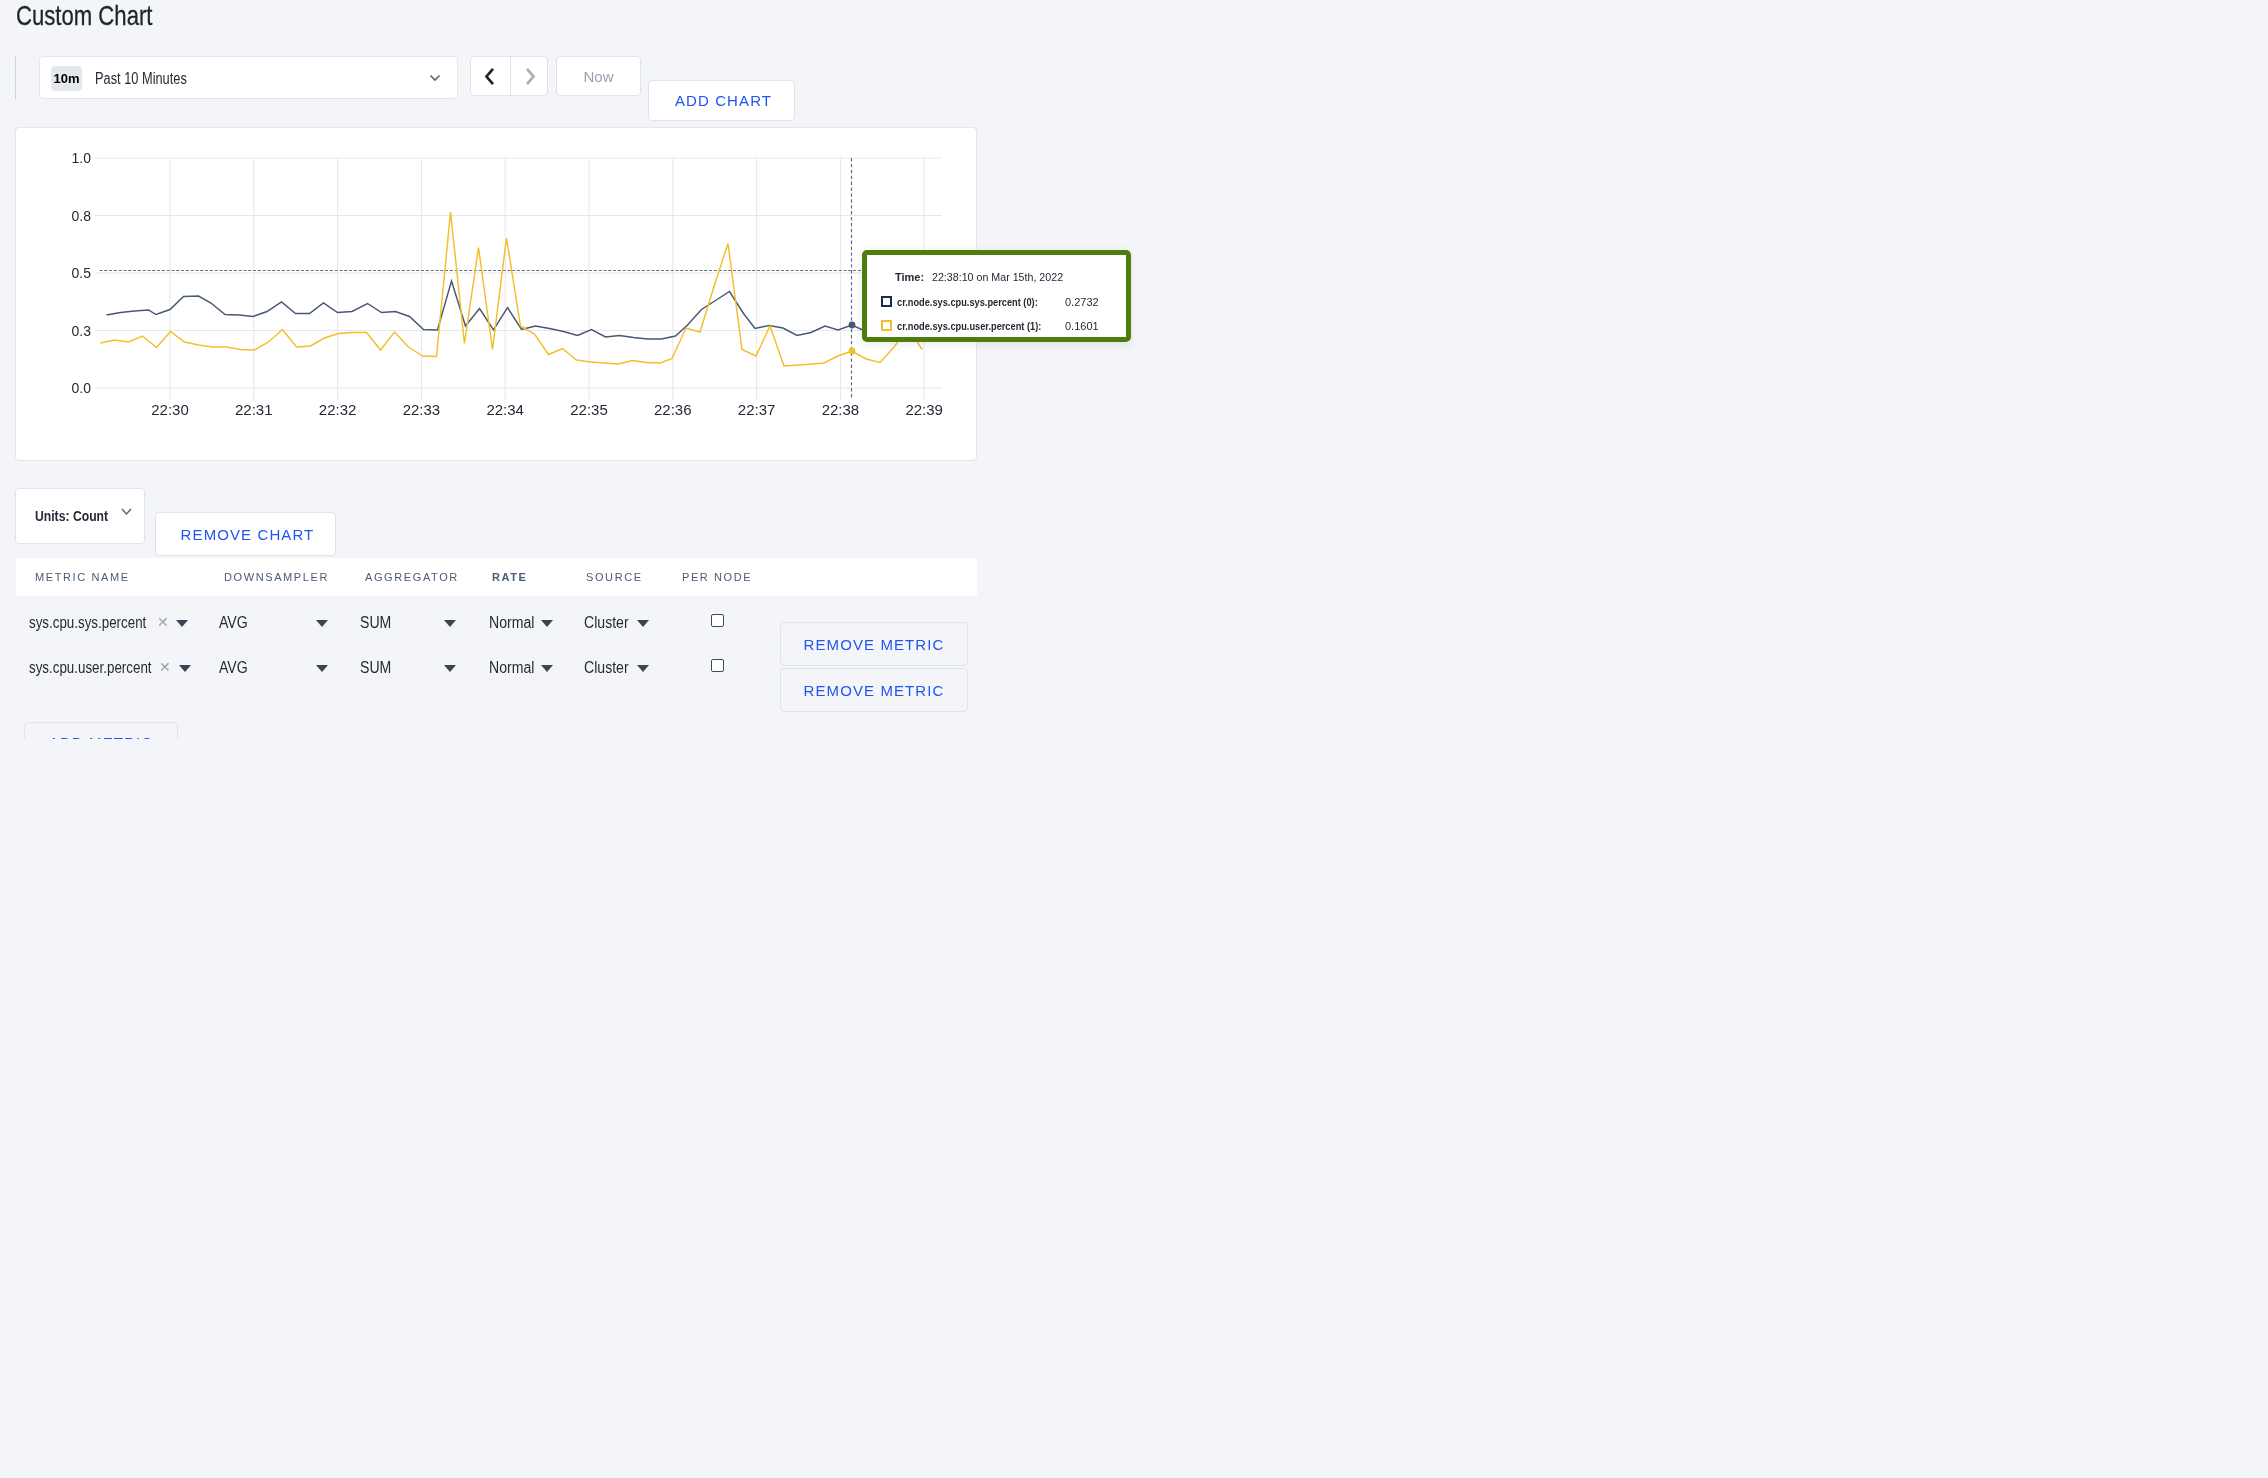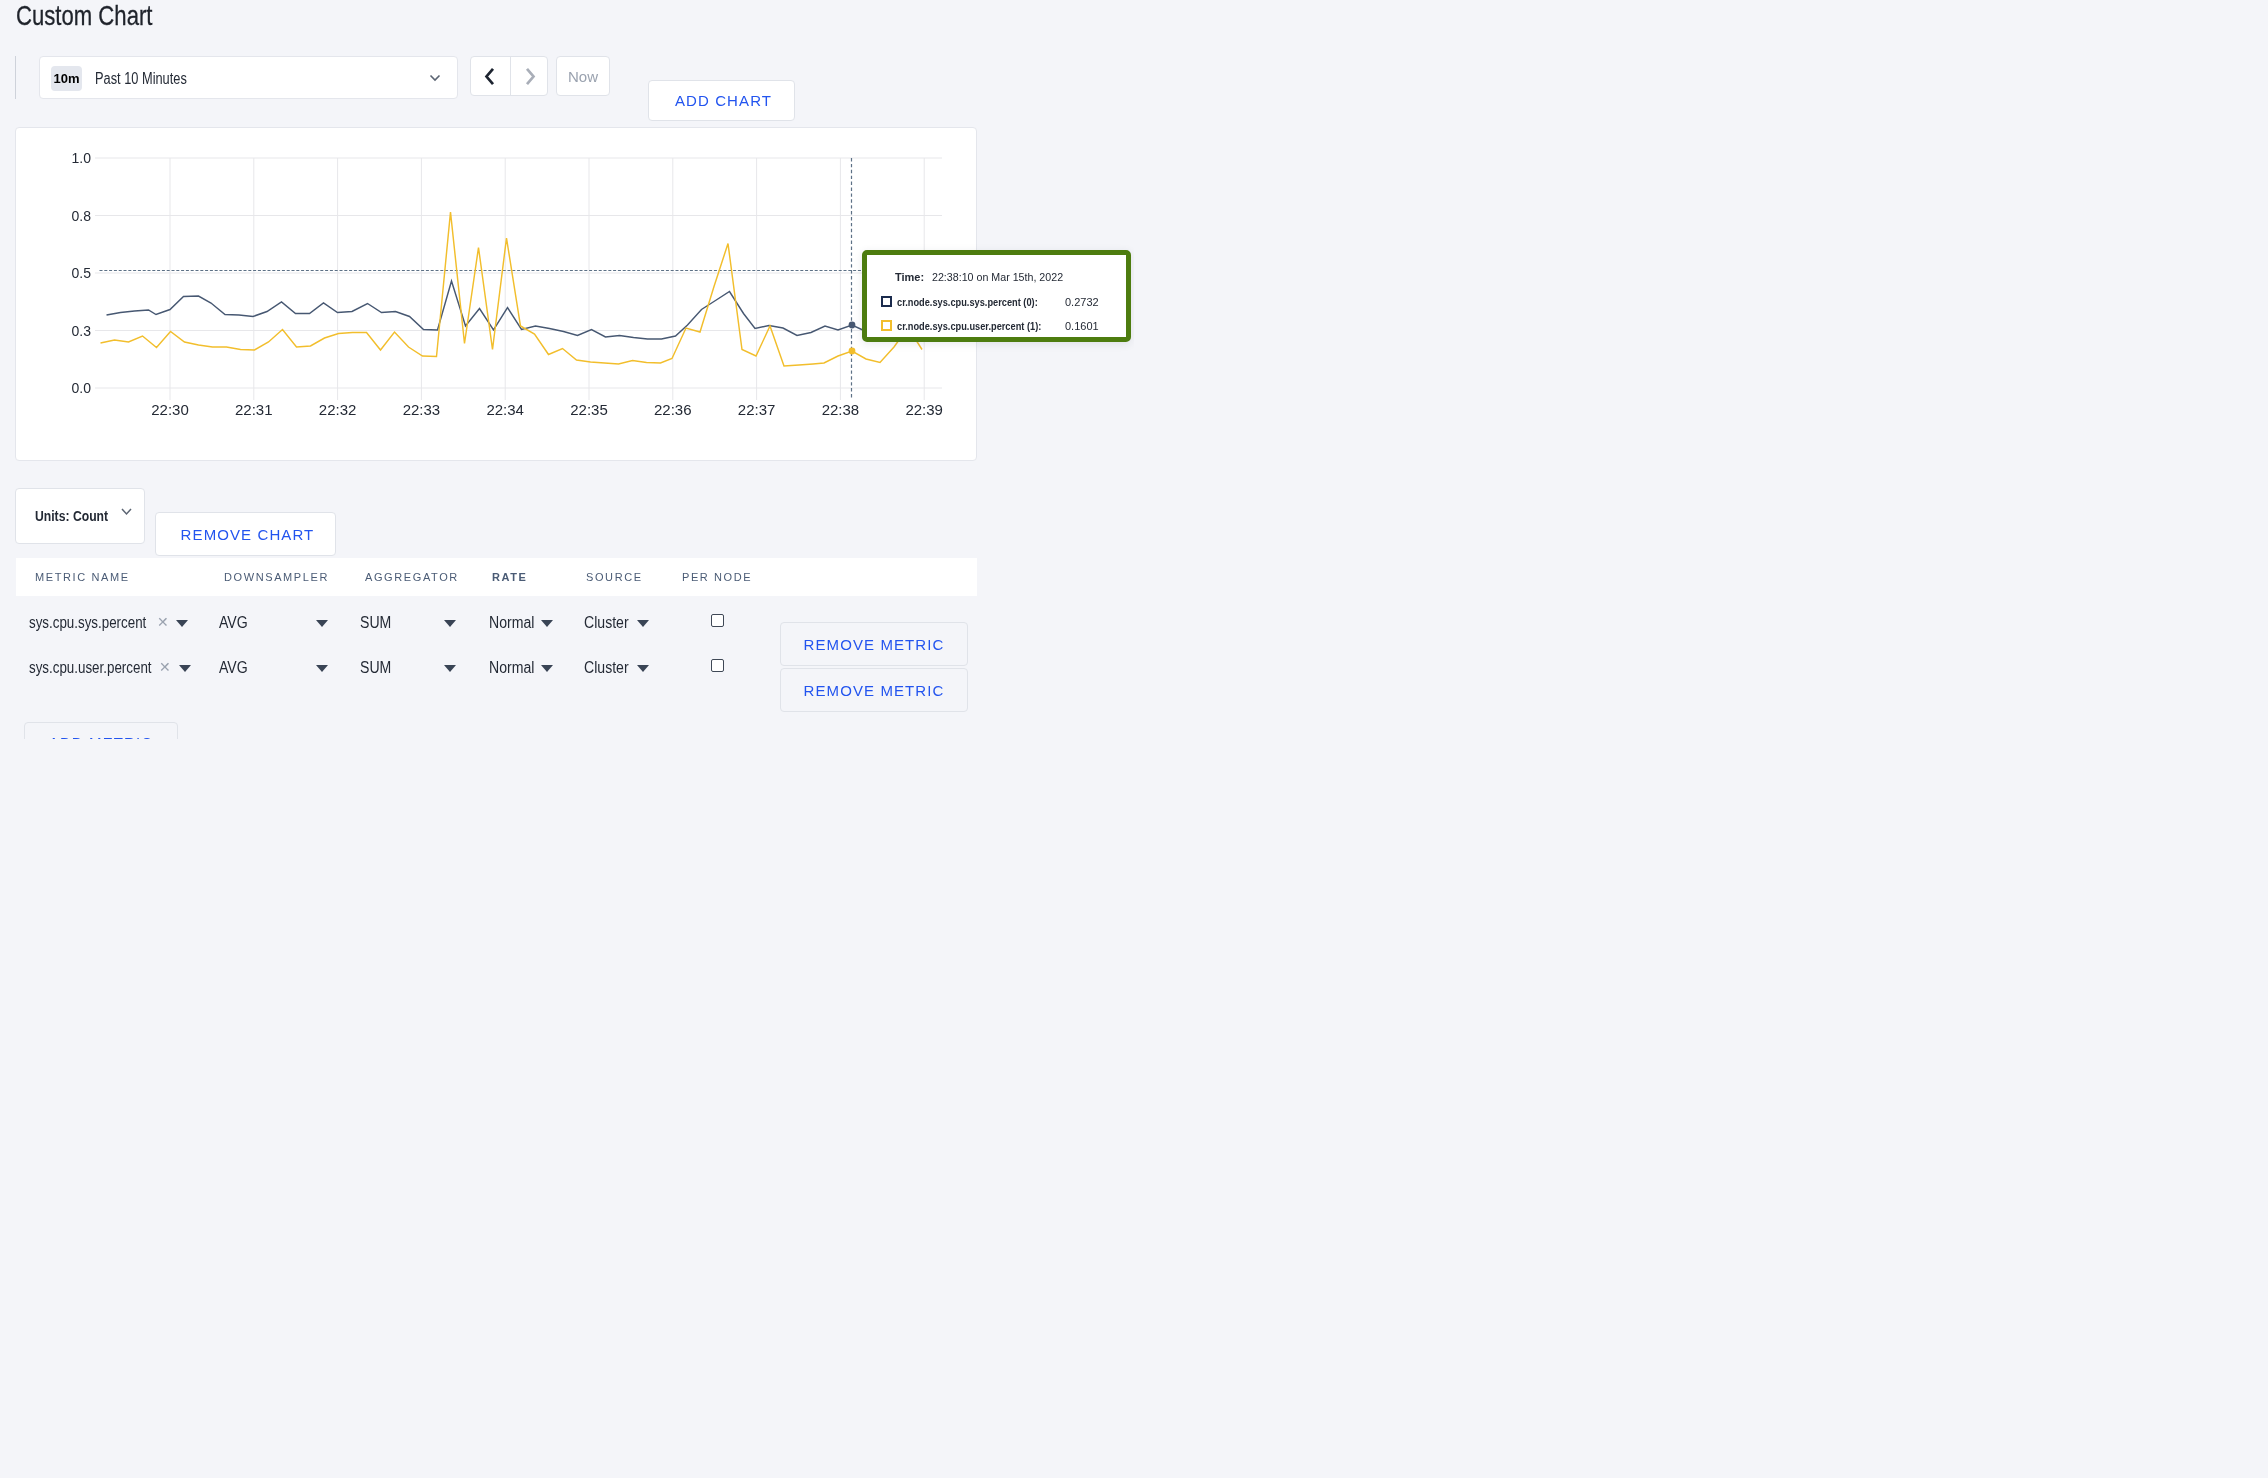--- a/index.html
+++ b/index.html
@@ -28,21 +28,21 @@
 <div class="abs btn" style="left:470px; top:56px; width:78px; height:40px; padding:0;">
   <div class="abs" style="left:39px; top:0; width:1px; height:38px; background:#e0e3e9;"></div>
   <svg class="abs" style="left:13px; top:10px;" width="11" height="19" viewBox="0 0 11 19">
       <polyline points="9,1.8 2.5,9.5 9,17.2" fill="none" stroke="#1d2430" stroke-width="2.7"></polyline>
     </svg>
   <svg class="abs" style="left:54px; top:10px;" width="11" height="19" viewBox="0 0 11 19">
       <polyline points="2,1.8 8.5,9.5 2,17.2" fill="none" stroke="#a9aeb8" stroke-width="2.7"></polyline>
     </svg>
 </div>
 
-<div class="abs btn" style="left:556px; top:56px; width:54px; height:40px; font-size:15px; color:#9aa2af;text-align:right;">Now</div>
+<div class="abs btn" style="left:556px; top:56px; width:85px; height:40px; font-size:15px; color:#9aa2af;text-align:right;">Now</div>
 
 <div class="abs btn bluetext" style="left:648px; top:56px; width:147px; height:41px; padding-left:4px;">ADD CHART</div>
 
 <div class="abs card" style="left:15px; top:127px; width:962px; height:334px;"></div>
 <svg class="abs" style="left:15px; top:127px;" width="962" height="334" viewBox="0 0 962 334">
 
   <g stroke="#e7e7ea" stroke-width="1">
     <line x1="80" y1="31" x2="927" y2="31"></line>
     <line x1="80" y1="88.5" x2="927" y2="88.5"></line>
     <line x1="80" y1="146" x2="927" y2="146"></line>

